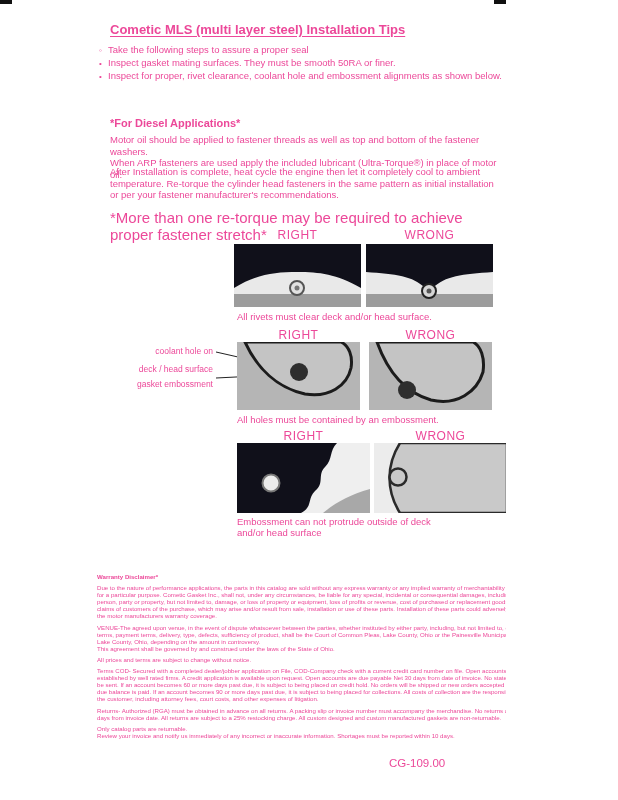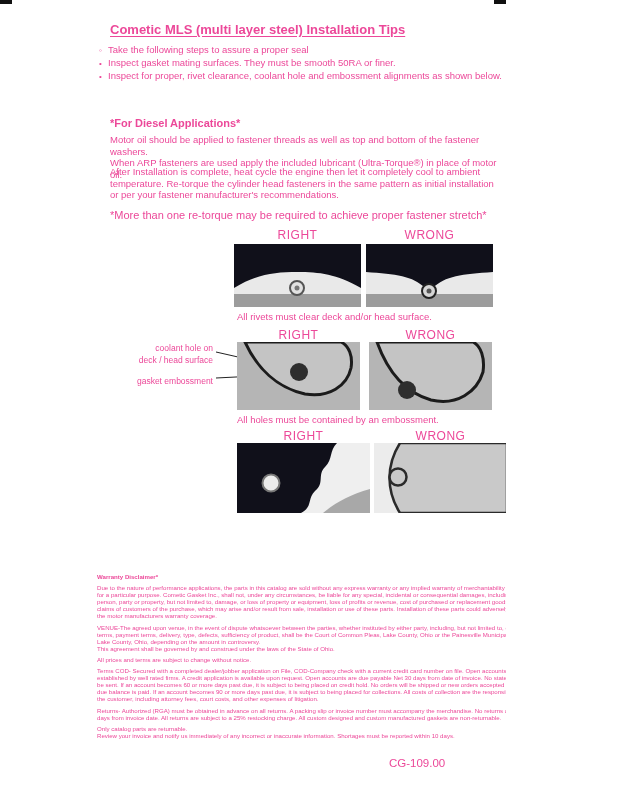--- a/index.html
+++ b/index.html
@@ -19,28 +19,28 @@
 
   .tips { position:absolute; left:99px; top:44px; font-size:9.5px; }
   .tip { line-height:12px; white-space:nowrap; }
   .tip .marker { display:inline-block; width:9px; font-size:8px; }
   .tip.sub { margin-left:0; }
 
   .diesel-heading { position:absolute; left:110px; top:117px; font-size:11px; font-weight:bold; }
   .para { position:absolute; left:110px; font-size:9.5px; line-height:11.5px; white-space:pre-line; }
   .p1 { top:134px; }
   .p2 { top:166px; }
-  .note { position:absolute; left:110px; top:209px; font-size:11px; }
+  .note { position:absolute; left:110px; top:209px; font-size:15px; }
 
   .dg-header { position:absolute; font-size:12px; text-align:center; letter-spacing:0.5px; }
   .dg-img { position:absolute; }
   .dg-img svg { display:block; }
   .dg-caption { position:absolute; font-size:9.5px; line-height:11px; white-space:pre-line; }
 
-  .dg-label { position:absolute; font-size:8.5px; line-height:12px; text-align:right; width:103px; left:110px; white-space:pre-line; }
+  .dg-label { position:absolute; font-size:8.5px; line-height:18px; text-align:right; width:103px; left:110px; white-space:pre-line; }
   .leader { position:absolute; left:214px; top:344px; }
 
   .disclaimer { position:absolute; left:97px; top:573px; width:437px; font-size:6.1px; line-height:7.1px; }
   .disclaimer .d-head { font-weight:bold; margin-bottom:4px; }
   .disclaimer p { margin-bottom:4px; white-space:pre-line; }
 
   .footer { position:absolute; left:389px; top:757px; font-size:11.5px; }
 </style>
 </head>
 <body>
@@ -129,20 +129,22 @@
       <circle cx="34" cy="40" r="8.5" fill="#ececec" stroke="#777" stroke-width="2"></circle>
     </svg>
   </div>
   <div class="dg-img" style="left:374px; top:443px;">
     <svg width="133" height="70" viewBox="0 0 133 70">
       <rect width="133" height="70" fill="#ececec"></rect>
       <path d="M26,0 C12,22 12,48 26,70 L133,70 L133,0 Z" fill="#c9c9c9" stroke="#2a2a2a" stroke-width="2.5"></path>
       <circle cx="24" cy="34" r="8.5" fill="#c9c9c9" stroke="#2a2a2a" stroke-width="2.5"></circle>
     </svg>
   </div>
+  <div class="dg-caption" style="left:237px; top:516px;">Embossment can not protrude outside of deck
+and/or head surface</div>
 
   <div class="disclaimer">
     <div class="d-head">Warranty Disclaimer*</div>
     <p>Due to the nature of performance applications, the parts in this catalog are sold without any express warranty or any implied warranty of merchantability or fitness for a particular purpose.  Cometic Gasket Inc., shall not, under any circumstances, be liable for any special, incidental or consequential damages, including, person, party or property, but not limited to, damage, or loss of property or equipment, loss of profits or revenue, cost of purchased or replacement goods, or claims of customers of the purchase, which may arise and/or result from sale, installation or use of these parts.  Installation of these parts could adversely affect the motor manufacturers warranty coverage.</p>
     <p>VENUE-The agreed upon venue, in the event of dispute whatsoever between the parties, whether instituted by either party, including, but not limited to, contract terms, payment terms, delivery, type, defects, sufficiency of product, shall be the Court of Common Pleas, Lake County, Ohio or the Painesville Municipal Court, Lake County, Ohio, depending on the amount in controversy.
 This agreement shall be governed by and construed under the laws of the State of Ohio.</p>
     <p>All prices and terms are subject to change without notice.</p>
     <p>Terms COD- Secured with a completed dealer/jobber application on File, COD-Company check with a current credit card number on file.  Open accounts may be established by well rated firms.  A credit application is available upon request.  Open accounts are due payable Net 30 days from date of invoice.  No statement will be sent.  If an account becomes 60 or more days past due, it is subject to being placed on credit hold.  No orders will be shipped or new orders accepted until past due balance is paid.  If an account becomes 90 or more days past due, it is subject to being placed for collections.  All costs of collection are the responsibility of the customer, including attorney fees, court costs, and other expenses of litigation.</p>
     <p>Returns- Authorized (RGA) must be obtained in advance on all returns.  A packing slip or invoice number must accompany the merchandise.  No returns after 30 days from invoice date.  All returns are subject to a 25% restocking charge.  All custom designed and custom manufactured gaskets are non-returnable.</p>
     <p>Only catalog parts are returnable.

